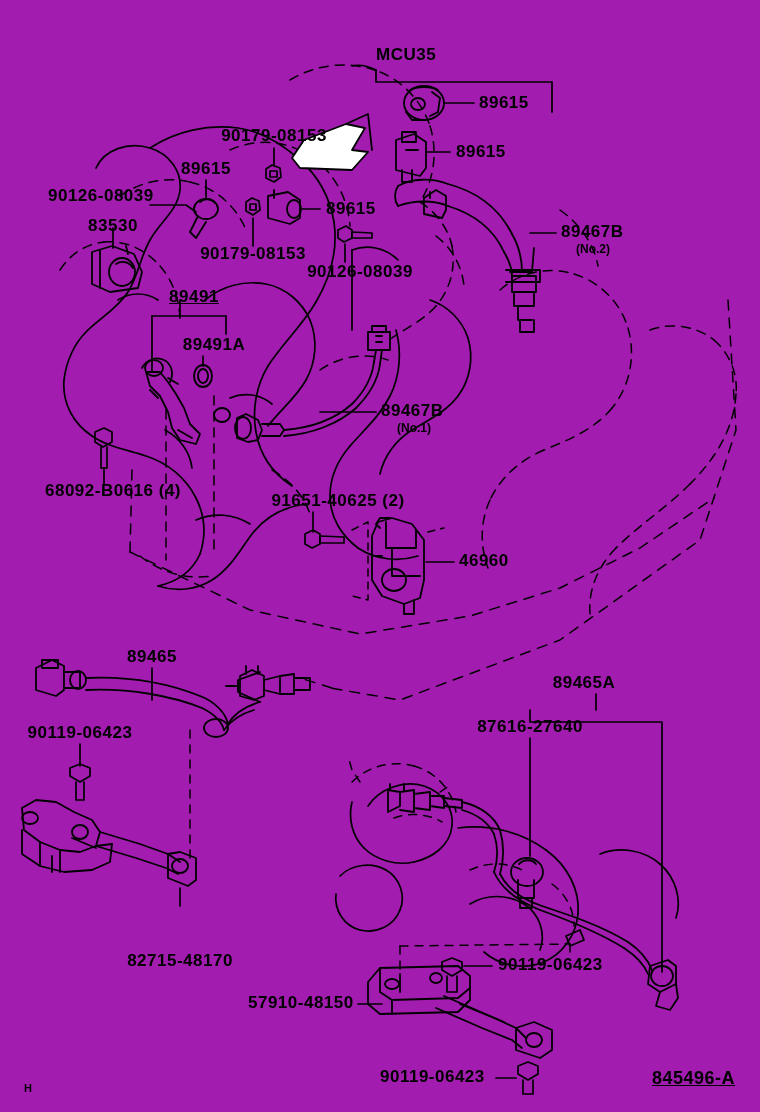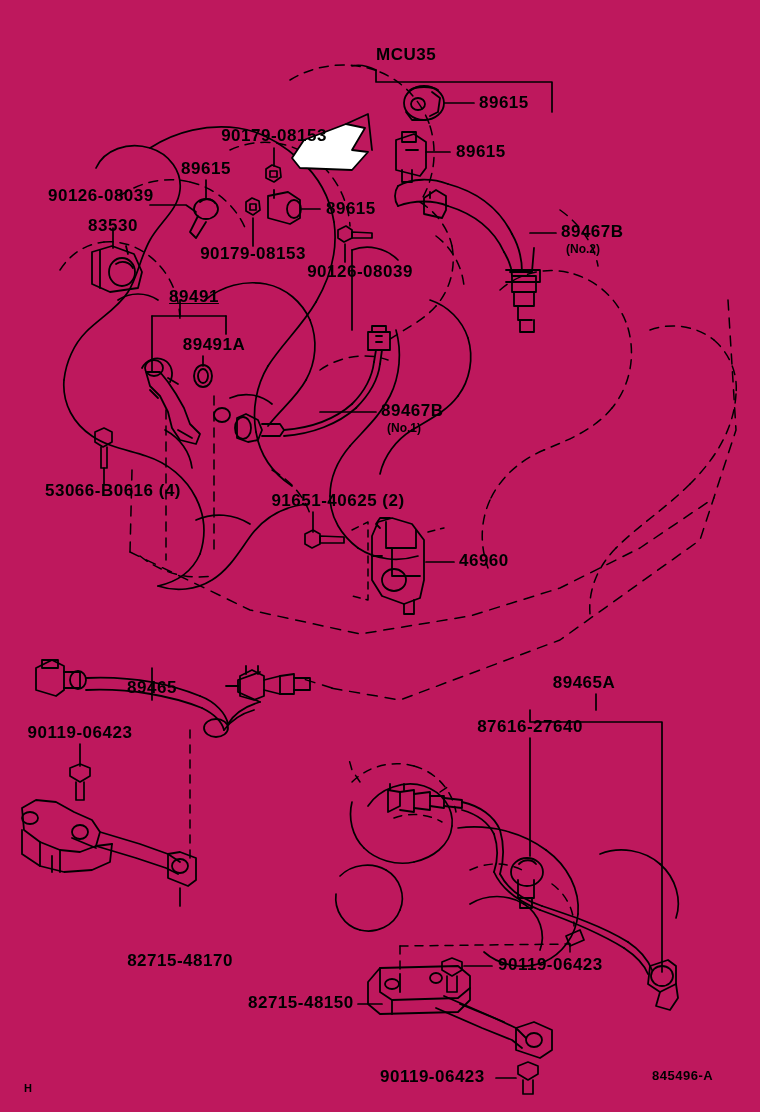--- a/index.html
+++ b/index.html
@@ -7,42 +7,42 @@
     padding: 0;
     background: #ffffff;
   }
   body {
     font-family: "Liberation Sans", sans-serif;
   }
   #sheet {
     position: relative;
     width: 760px;
     height: 1112px;
-    background: #be185d;
+    background: #a21caf;
     overflow: hidden;
   }
   #artwork {
     position: absolute;
     left: 0;
     top: 0;
     width: 760px;
     height: 1112px;
   }
   .lbl {
     position: absolute;
     font-family: "Liberation Sans", sans-serif;
     font-weight: bold;
     color: #000000;
     white-space: nowrap;
     letter-spacing: 0.5px;
     line-height: 1;
   }
   .lbl.p { font-size: 17px; }
-  .lbl.sub { font-size: 12px; letter-spacing: 0px; }
-  .lbl.foot { font-size: 13px; }
+  .lbl.sub { font-size: 12px; letter-spacing: 0px; margin-left: 10px; }
+  .lbl.foot { font-size: 18px; text-decoration: underline; }
   .lbl.tiny { font-size: 11px; }
   .ctr { transform: translateX(-50%); }
 </style>
 </head>
 <body>
 
 <div id="sheet">
 
   <svg id="artwork" viewBox="0 0 760 1112" xmlns="http://www.w3.org/2000/svg">
 
@@ -482,39 +482,39 @@
   <div class="lbl p ctr" style="left:194px; top:288px;text-decoration:underline;">89491</div>
 
   <div class="lbl p ctr" style="left:214px; top:336px;">89491A</div>
 
   <div class="lbl p" style="left:381px; top:402px;">89467B</div>
   <div class="lbl sub" style="left:387px; top:422px;">(No.1)</div>
 
   <div class="lbl p" style="left:561px; top:223px;">89467B</div>
   <div class="lbl sub" style="left:566px; top:243px;">(No.2)</div>
 
-  <div class="lbl p ctr" style="left:113px; top:482px;">53066-B0616 (4)</div>
+  <div class="lbl p ctr" style="left:113px; top:482px;">68092-B0616 (4)</div>
 
   <div class="lbl p ctr" style="left:338px; top:492px;">91651-40625 (2)</div>
 
   <div class="lbl p" style="left:459px; top:552px;">46960</div>
 
-  <div class="lbl p ctr" style="left:152px; top:679px;">89465</div>
+  <div class="lbl p ctr" style="left:152px; top:648px;">89465</div>
 
   <div class="lbl p ctr" style="left:80px; top:724px;">90119-06423</div>
 
   <div class="lbl p ctr" style="left:180px; top:952px;">82715-48170</div>
 
   <div class="lbl p ctr" style="left:584px; top:674px;">89465A</div>
 
   <div class="lbl p ctr" style="left:530px; top:718px;">87616-27640</div>
 
   <div class="lbl p" style="left:498px; top:956px;">90119-06423</div>
 
-  <div class="lbl p" style="left:248px; top:994px;">82715-48150</div>
+  <div class="lbl p" style="left:248px; top:994px;">57910-48150</div>
 
   <div class="lbl p" style="left:380px; top:1068px;">90119-06423</div>
 
   <div class="lbl tiny" style="left:24px; top:1083px;">H</div>
 
   <div class="lbl foot" style="left:652px; top:1069px;">845496-A</div>
 
 </div>
 
 </body></html>

